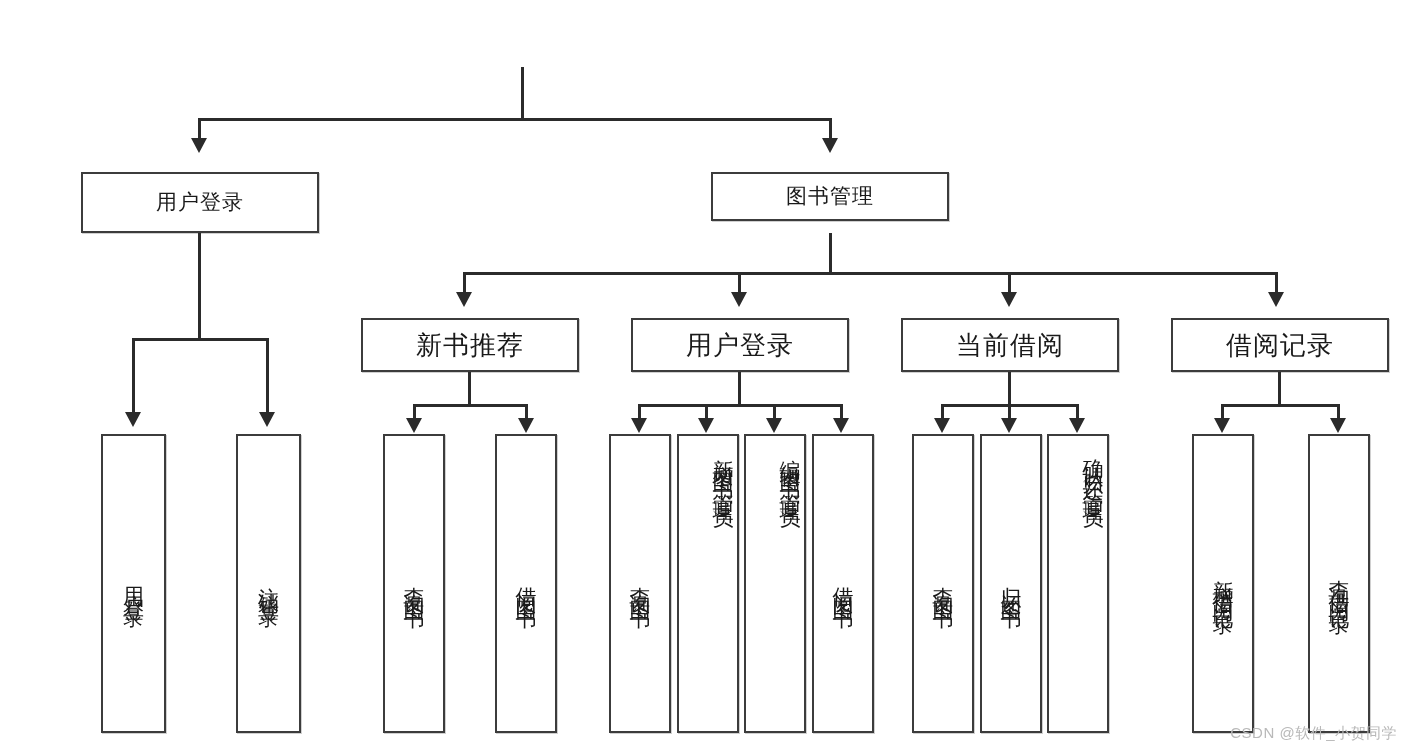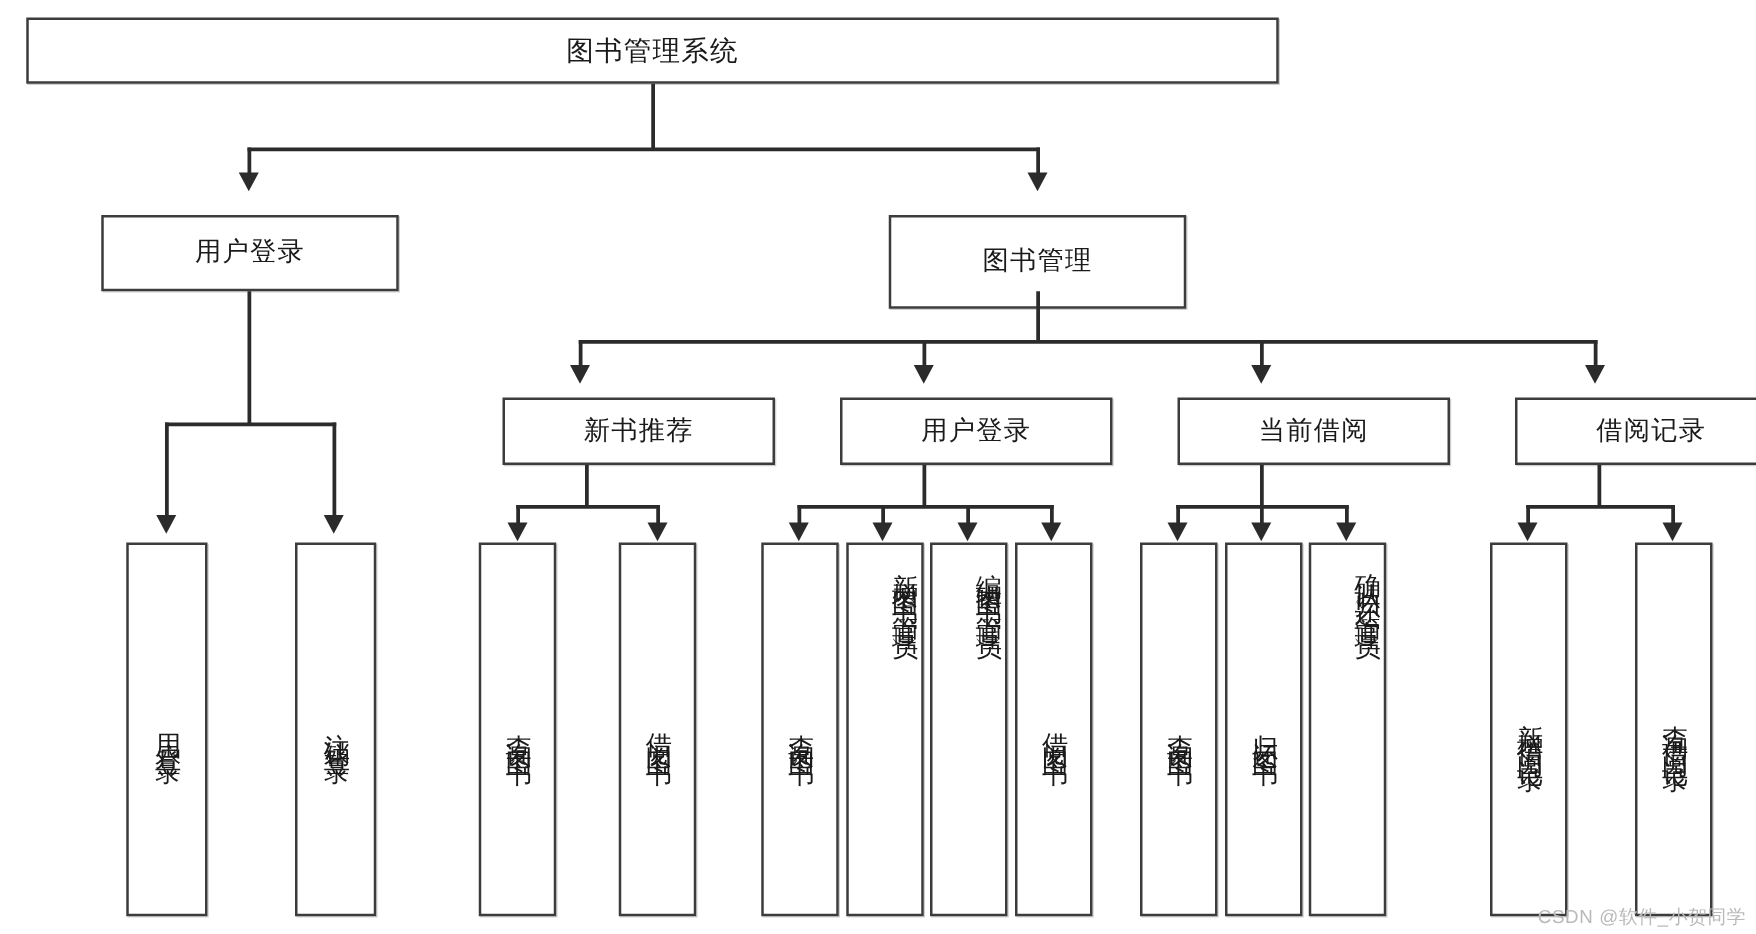--- a/index.html
+++ b/index.html
@@ -20,21 +20,21 @@
     align-items:center;
     justify-content:center;
     color:#1a1a1a;
     font-size:21px;
     line-height:1.25;
     letter-spacing:1px;
     box-shadow:1px 1px 0 rgba(120,120,120,.35);
   }
   .node.root{font-size:22px;}
   .node.tier2{font-size:21px;}
-  .node.tier3{font-size:21px;margin-left:41px;}
+  .node.tier3{font-size:26px;}
 
   
   .leaf{
     position:absolute;
     box-sizing:border-box;
     background:#ffffff;
     border:2px solid #3c3c3c;
     box-shadow:1px 1px 0 rgba(120,120,120,.35);
     overflow:hidden;
   }
@@ -71,36 +71,33 @@
     color:#b9b9b9;
     letter-spacing:.5px;
     white-space:nowrap;
   }
 </style>
 </head>
 <body>
 
 <div id="canvas">
 
-  <div class="node root" style="left:21px;top:14px;width:1002px;height:53px;">
-    <span>图书管理系统</span>
-  </div>
 
   <div class="vline" style="left:521px;top:67px;width:3px;height:53px;"></div>
 
   <div class="hline" style="left:198px;top:118px;width:634px;height:3px;"></div>
   <div class="vline" style="left:198px;top:118px;width:3px;height:22px;"></div>
   <div class="vline" style="left:829px;top:118px;width:3px;height:22px;"></div>
   <div class="arrow" style="left:191px;top:138px;"></div>
   <div class="arrow" style="left:822px;top:138px;"></div>
 
   <div class="node tier2" style="left:81px;top:172px;width:238px;height:61px;">
     <span>用户登录</span>
   </div>
-  <div class="node tier2" style="left:711px;top:172px;width:238px;height:75px;align-items:center;">
+  <div class="node tier2" style="left:711px;top:172px;width:238px;height:49px;align-items:center;">
     <span>图书管理</span>
   </div>
 
   <div class="vline" style="left:198px;top:233px;width:3px;height:107px;"></div>
   <div class="hline" style="left:132px;top:338px;width:137px;height:3px;"></div>
   <div class="vline" style="left:132px;top:338px;width:3px;height:76px;"></div>
   <div class="vline" style="left:266px;top:338px;width:3px;height:76px;"></div>
   <div class="arrow" style="left:125px;top:412px;"></div>
   <div class="arrow" style="left:259px;top:412px;"></div>
 

